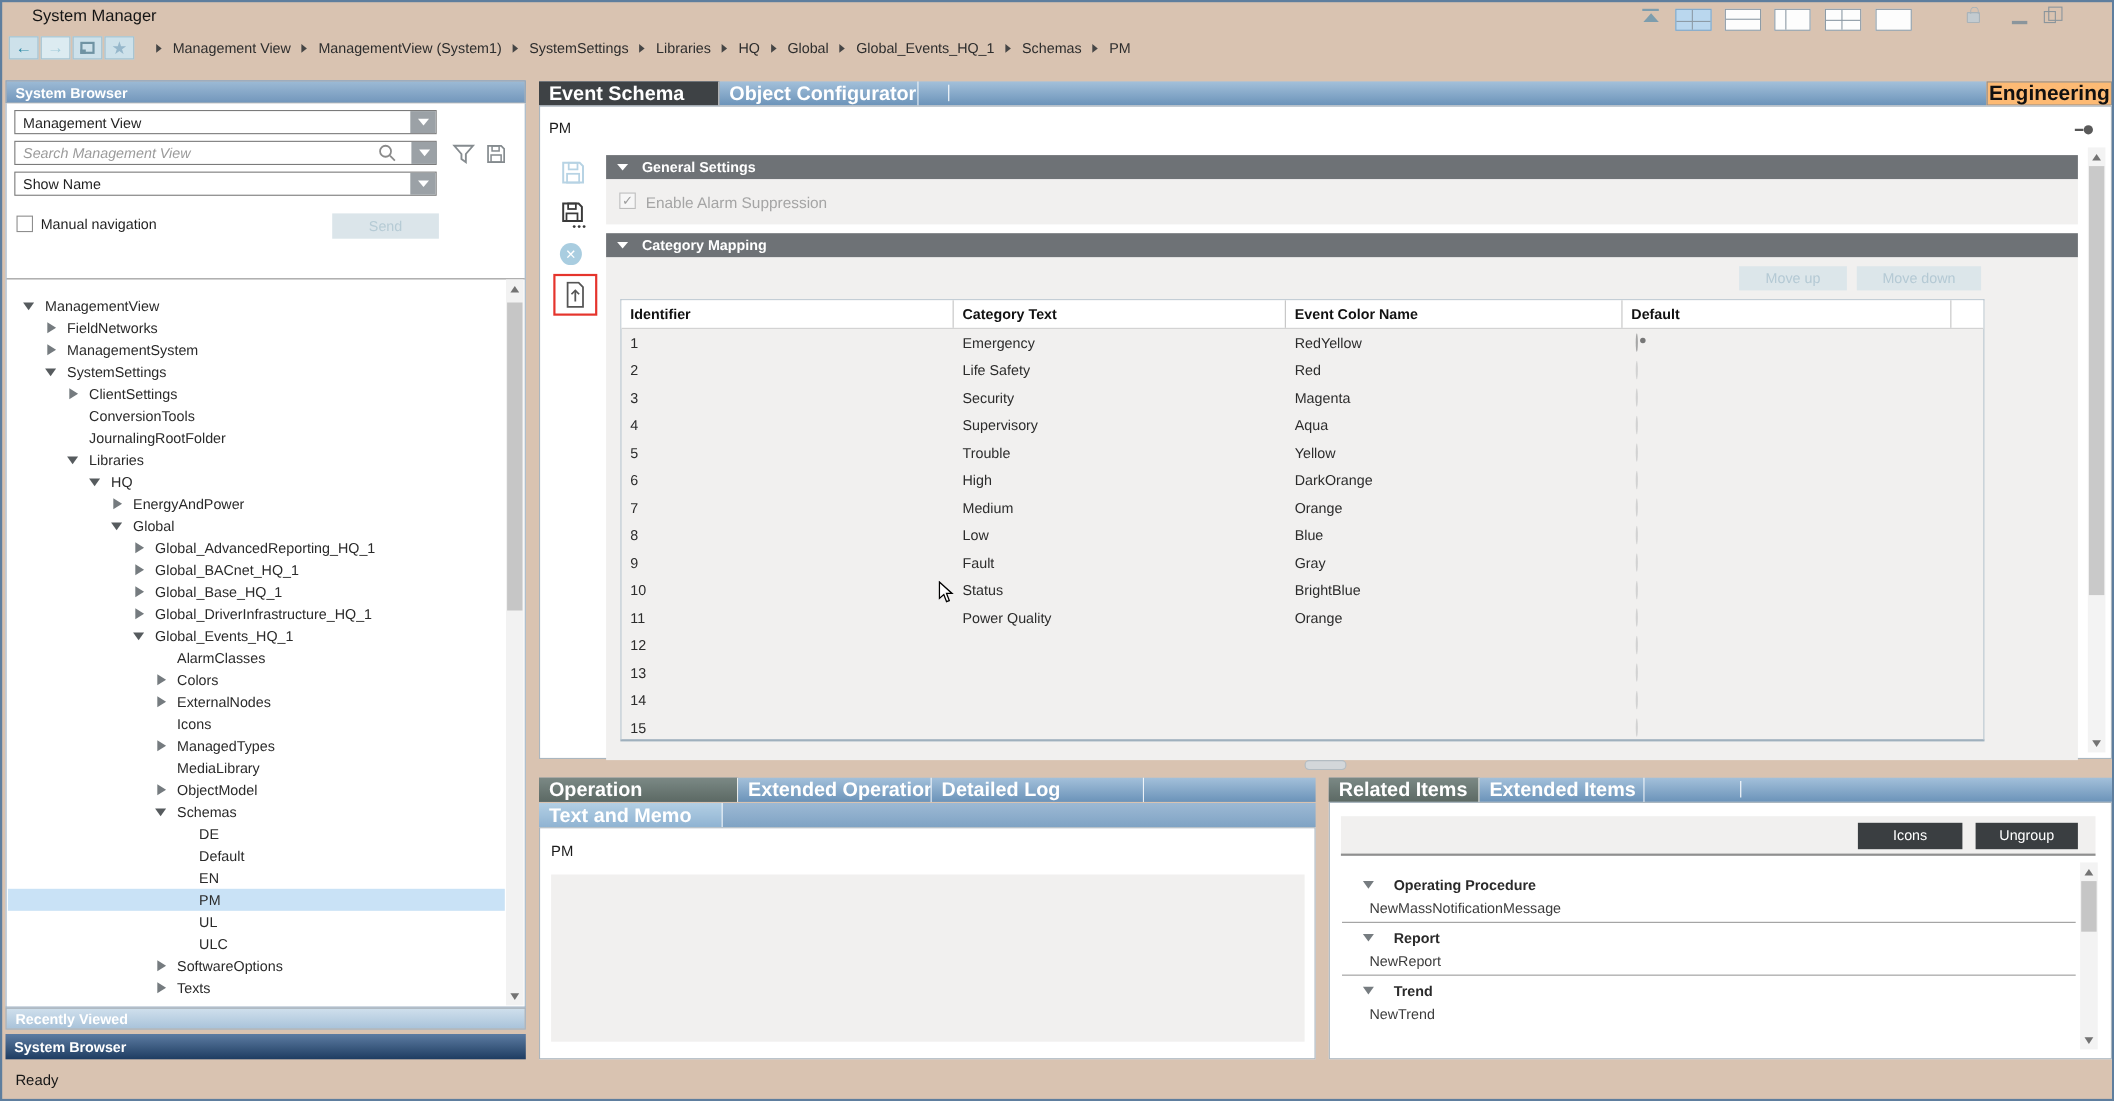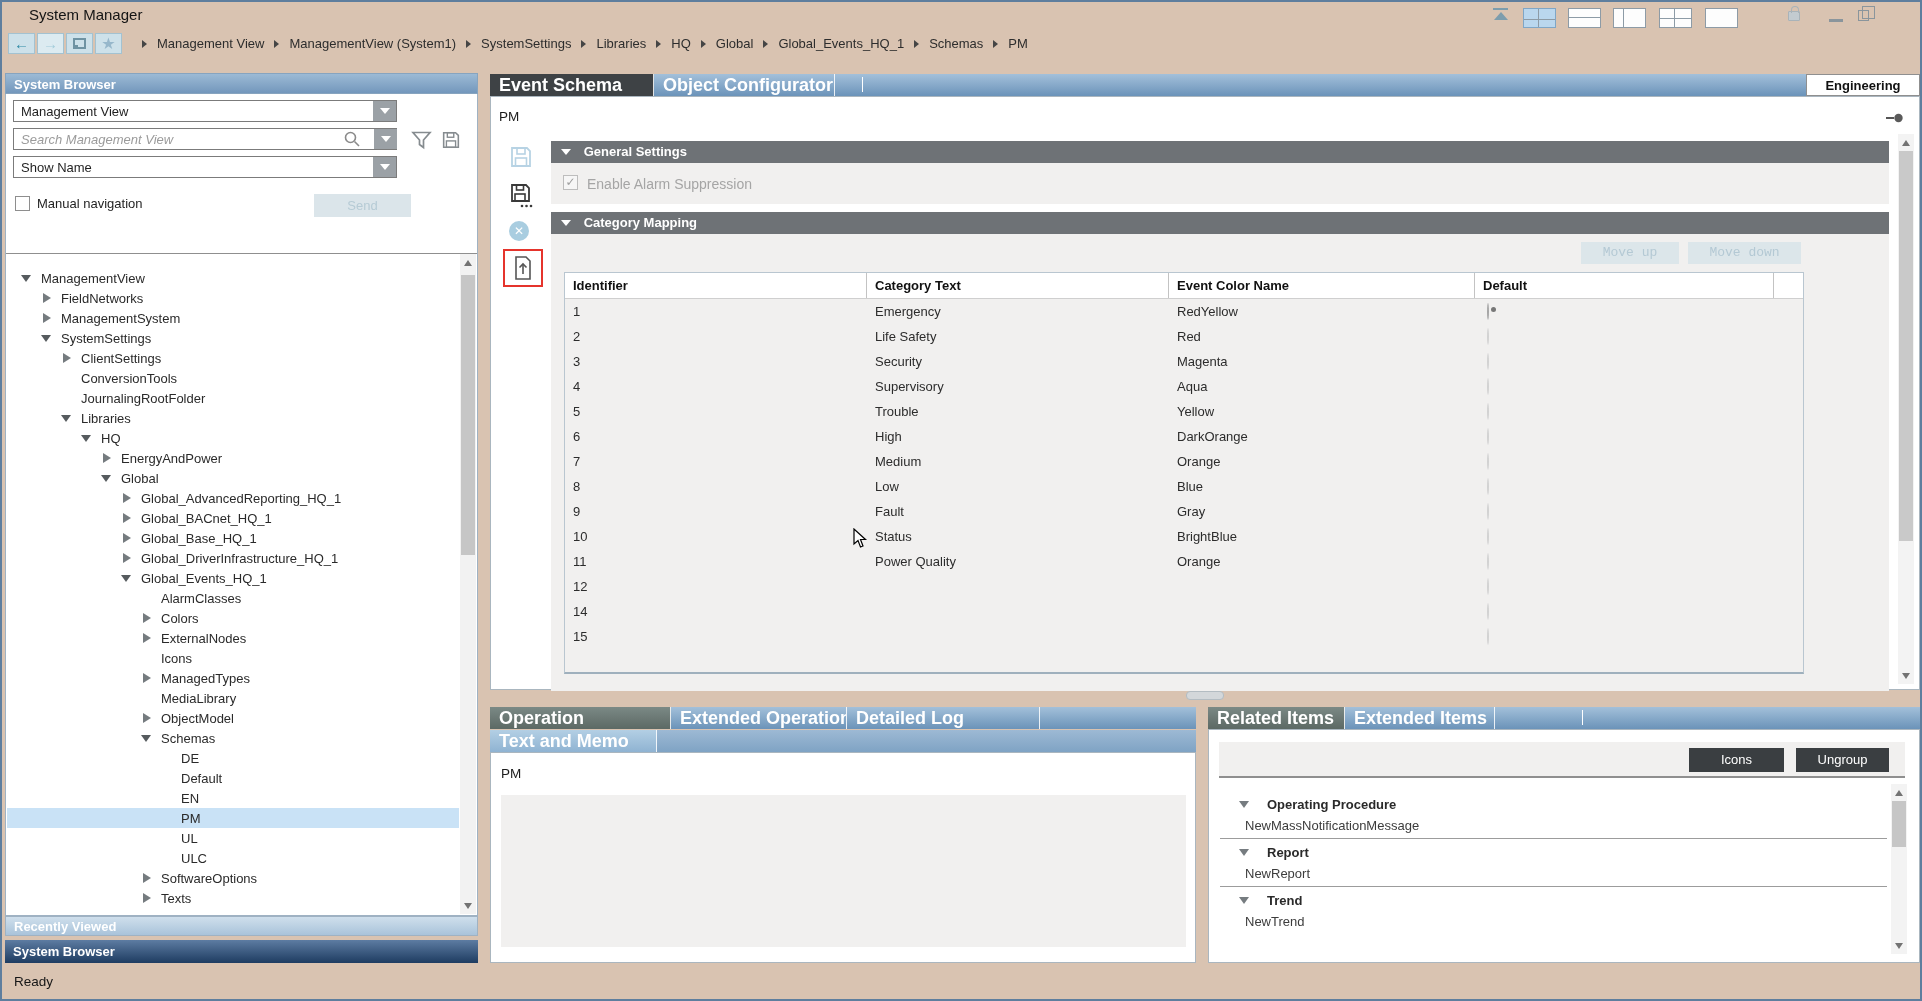--- a/index.html
+++ b/index.html
@@ -49,21 +49,21 @@
   .dd1{top:6px}.dd2{top:62px}
   .search-input{position:absolute;left:7px;top:34px;width:384px;height:22px;border:1px solid #7b7b7b;padding:0 54px 0 7px;font-size:13px;font-style:italic;font-family:inherit;color:#333}
   .search-input::placeholder{color:#9b9b9b;font-style:italic}
   .search-glass{position:absolute;left:337px;top:36px;width:18px;height:18px}
   .search-dd{position:absolute;left:368px;top:35px;width:23px;height:20px;background:#9ba1a6;display:flex;align-items:center;justify-content:center}
   .search-dd::after{content:"";border-left:5px solid transparent;border-right:5px solid transparent;border-top:6px solid #fff}
   .ic-funnel{position:absolute;left:405px;top:37px}
   .ic-save-search{position:absolute;left:434px;top:35px}
   .chk{position:absolute;left:9px;top:102px;width:15px;height:15px;border:1px solid #8e8e8e;background:#fff}
   .chk-label{position:absolute;left:31px;top:102px;font-size:13px;color:#1f1f1f}
-  .send-btn{position:absolute;left:308px;top:100px;width:97px;height:23px;background:#dbe5ea;color:#b6cbd5;font-size:13px;text-align:center;line-height:23px;border:none;font-family:inherit}
+  .send-btn{position:absolute;left:296px;top:100px;width:97px;height:23px;background:#dbe5ea;color:#b6cbd5;font-size:13px;text-align:center;line-height:23px;border:none;font-family:inherit}
   .lp-divider{position:absolute;left:0;right:0;top:159px;height:1px;background:#8f8f8f}
   .tree{position:absolute;left:1px;right:18px;top:160px;bottom:4px;overflow:hidden;padding-top:14px}
   .trow{height:20px;display:flex;align-items:center;font-size:13px;color:#2a2a2a}
   .trow.selected{background:#c9e2f6}
   .tarr{width:14px;height:14px;flex:none;position:relative}
   .arr-exp::before{content:"";position:absolute;left:1px;top:4px;border-left:5px solid transparent;border-right:5px solid transparent;border-top:7px solid #565b5e}
   .arr-col::before{content:"";position:absolute;left:3px;top:2px;border-top:5px solid transparent;border-bottom:5px solid transparent;border-left:8px solid #757b7f}
   .tlabel{margin-left:7px;white-space:nowrap}
   .tsb{position:absolute;right:1px;top:160px;bottom:1px;width:16px;background:#f2f2f2}
   .sb-up,.sb-dn{position:absolute;left:0;right:0;height:15px;display:flex;align-items:center;justify-content:center}
@@ -81,38 +81,38 @@
   .tab.active-dark{background:#3e4245}
   .tab.active-sage{background:linear-gradient(#7b8985,#5c6964)}
   .tab.active-blue2{background:linear-gradient(#b3cfe4,#8fb3d2)}
   .tick{position:absolute;top:3px;width:1px;height:15px;background:#fff}
 
   
   .main-panel{position:absolute;left:490px;top:74px;width:1430px;height:616px}
   #main-tabs{left:0;top:0;width:1316px}
   #main-tabs .tab:nth-child(1){width:164px}
   #main-tabs .tab:nth-child(2){width:181px}
-  .engineering{position:absolute;right:0;top:0;width:114px;height:22px;background:#ffffff;border:1px solid #8f8f8f;font-weight:bold;font-size:13px;color:#111;font-family:inherit}
+  .engineering{position:absolute;right:0;top:0;width:114px;height:22px;background:#fdba74;border:1px solid #8f8f8f;font-weight:bold;font-size:19px;color:#111;font-family:inherit}
   .main-content{position:absolute;left:0;top:22px;width:1430px;height:594px;background:#fff;border:1px solid #aab6bf}
   .obj-name{position:absolute;left:8px;top:12px;font-size:13.5px;color:#1c1c1c}
   .pin{position:absolute;right:16px;top:16px;width:17px;height:10px}
   .mtool{position:absolute;left:18px}
   .mt-save{top:48px;color:#b7d3e4}
   .mt-saveas{top:86px;color:#3a3a3a}
   .mt-discard{top:124px;width:20px;height:20px;border-radius:50%;background:#a9cde0;color:#fff;font-weight:bold;font-size:12px;text-align:center;line-height:20px}
   .red-box{position:absolute;left:12px;top:152px;width:40px;height:38px;border:2px solid #e5342c;display:flex;align-items:center;justify-content:center;color:#555}
   .sec-hdr{position:absolute;left:60px;width:1338px;height:22px;background:#6e7276;color:#fff;font-size:13px;font-weight:600;line-height:22px}
   .sarr{display:inline-block;margin:0 9px 0 10px;border-left:5px solid transparent;border-right:5px solid transparent;border-top:6px solid #fff;vertical-align:1px}
   .hdr-general{top:44px}
   .body-general{position:absolute;left:60px;top:66px;width:1338px;height:41px;background:#f1f0ef}
   .gchk{position:absolute;left:12px;top:12px;width:15px;height:15px;border:1px solid #bdbdbd;background:#f6f6f6;color:#9d9d9d;font-size:12px;line-height:13px;text-align:center}
   .gchk-label{position:absolute;left:36px;top:13px;font-size:14px;color:#a5a5a5}
   .hdr-catmap{top:115px}
   .body-catmap{position:absolute;left:60px;top:137px;width:1338px;height:457px;background:#f1f0ef}
-  .mvbtn{position:absolute;top:8px;height:22px;background:#dce6ea;color:#b4c9d4;font-size:13px;text-align:center;line-height:22px;border:none;font-family:Liberation Mono, monospace}
+  .mvbtn{position:absolute;top:8px;height:22px;background:#dce6ea;color:#b4c9d4;font-size:13px;text-align:center;line-height:22px;border:none;font-family:Liberation Sans, sans-serif}
   .mv-up{right:210px;width:98px}
   .mv-down{right:88px;width:113px}
   .ctable{position:absolute;left:13px;top:38px;width:1240px;height:402px;background:#f1f0ef;border:1px solid #b9c6d0;border-bottom:2px solid #9fb0bd}
   .thead{display:grid;grid-template-columns:302px 302px 306px 299px 1fr;height:26px;background:#fff;border-bottom:1px solid #cfcfcf}
   .th{font-weight:bold;font-size:13px;line-height:25px;padding-left:8px;border-right:1px solid #c3c3c3;color:#111}
   .th:last-child{border-right:none}
   .trow-t{display:grid;grid-template-columns:302px 302px 306px 299px 1fr;height:25px;font-size:13px;color:#2c2c2c;align-items:center}
   .td{padding-left:8px;white-space:nowrap}
   .radio{width:13px;height:13px;border-radius:50%;border:1px solid #d2d2d2;background:#f7f6f5;margin-left:12px;position:relative}
   .radio.on{border-color:#a6a6a6}
@@ -537,20 +537,27 @@
               <div></div>
             </div>
             <div class="trow-t">
               <div class="td">12</div>
               <div class="td"></div>
               <div class="td"></div>
               <div><span class="radio"></span></div>
               <div></div>
             </div>
             <div class="trow-t">
+              <div class="td">13</div>
+              <div class="td"></div>
+              <div class="td"></div>
+              <div><span class="radio"></span></div>
+              <div></div>
+            </div>
+            <div class="trow-t">
               <div class="td">14</div>
               <div class="td"></div>
               <div class="td"></div>
               <div><span class="radio"></span></div>
               <div></div>
             </div>
             <div class="trow-t">
               <div class="td">15</div>
               <div class="td"></div>
               <div class="td"></div>

